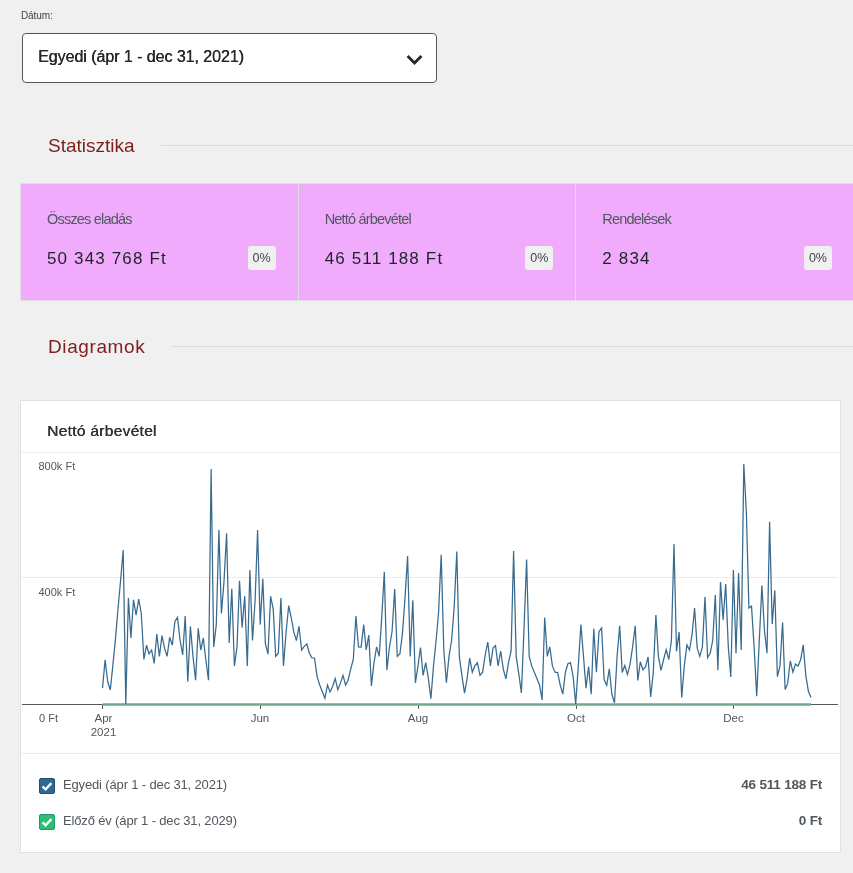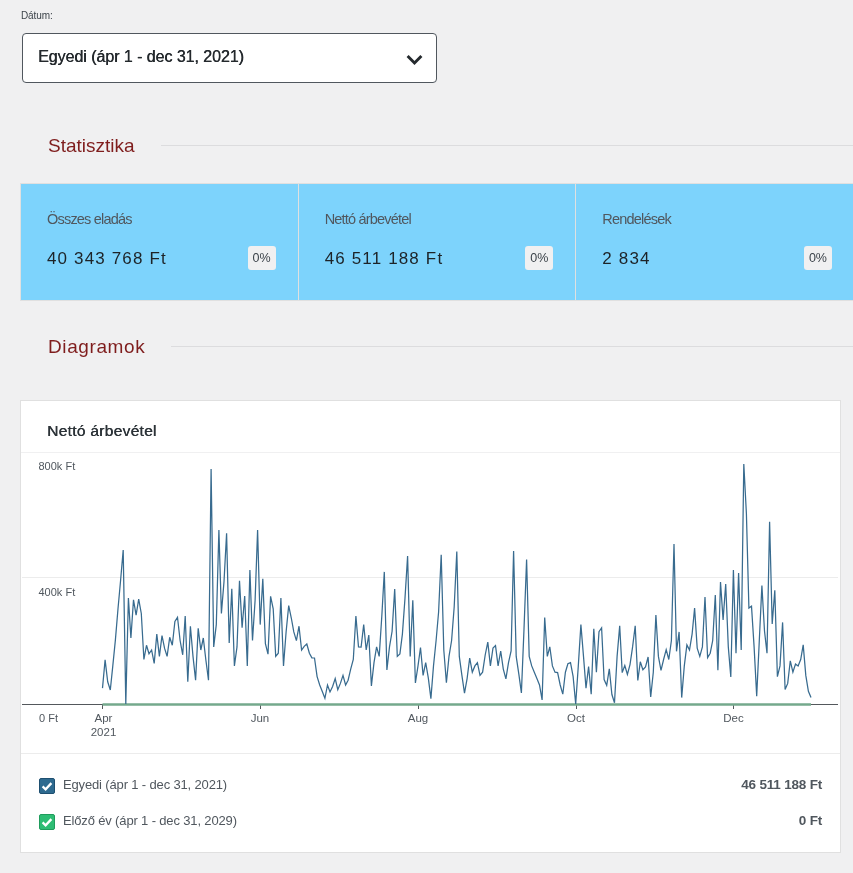--- a/index.html
+++ b/index.html
@@ -31,21 +31,21 @@
     left:35px; right:0; height:21px; display:flex; align-items:center;
     font-size:19px; color:#7f1d1d; letter-spacing:0; white-space:nowrap;margin-left:13px;
   }
   .h2::after { content:""; flex:1; border-top:1px solid #dcdcde; margin-left:26px; margin-right:0; }
   #h2a { top:135px; }
   #h2b { top:336px;align-items:center; }
 
   
   #stats {
     left:20px; top:183px; width:834px; height:118px;
-    background:#7dd3fc; border:1px solid #e0e0e0; border-right:none;
+    background:#f0abfc; border:1px solid #e0e0e0; border-right:none;
     display:flex;
   }
   #stats .col { position:relative; width:277.67px; border-right:1px solid #e0e0e0; }
   #stats .col:last-child { border-right:none; flex:1; }
   #stats .lab { position:absolute; left:26px; top:26.5px; font-size:14.5px; color:#50575e; letter-spacing:-0.8px; }
   #stats .val { position:absolute; left:26px; top:65px; font-size:17px; color:#1d2327; letter-spacing:1.15px; }
   #stats .badge {
     position:absolute; right:22px; top:61.5px; height:24px;
     background:#f0f0f1; border-radius:3px; padding:0 5px;
     font-size:12.5px; line-height:24px; color:#3c434a;
@@ -81,21 +81,21 @@
     <svg width="17" height="11" viewBox="0 0 17 11">
       <path d="M1.6 1.9 L8.5 8.9 L15.4 1.9" fill="none" stroke="#24292d" stroke-width="2.9"></path>
     </svg>
   </div>
 
   <div class="abs h2" id="h2a">Statisztika</div>
 
   <div class="abs" id="stats">
     <div class="col">
       <div class="lab">Összes eladás</div>
-      <div class="val">40 343 768 Ft</div>
+      <div class="val">50 343 768 Ft</div>
       <div class="badge">0%</div>
     </div>
     <div class="col">
       <div class="lab">Nettó árbevétel</div>
       <div class="val">46 511 188 Ft</div>
       <div class="badge">0%</div>
     </div>
     <div class="col">
       <div class="lab">Rendelések</div>
       <div class="val">2 834</div>

